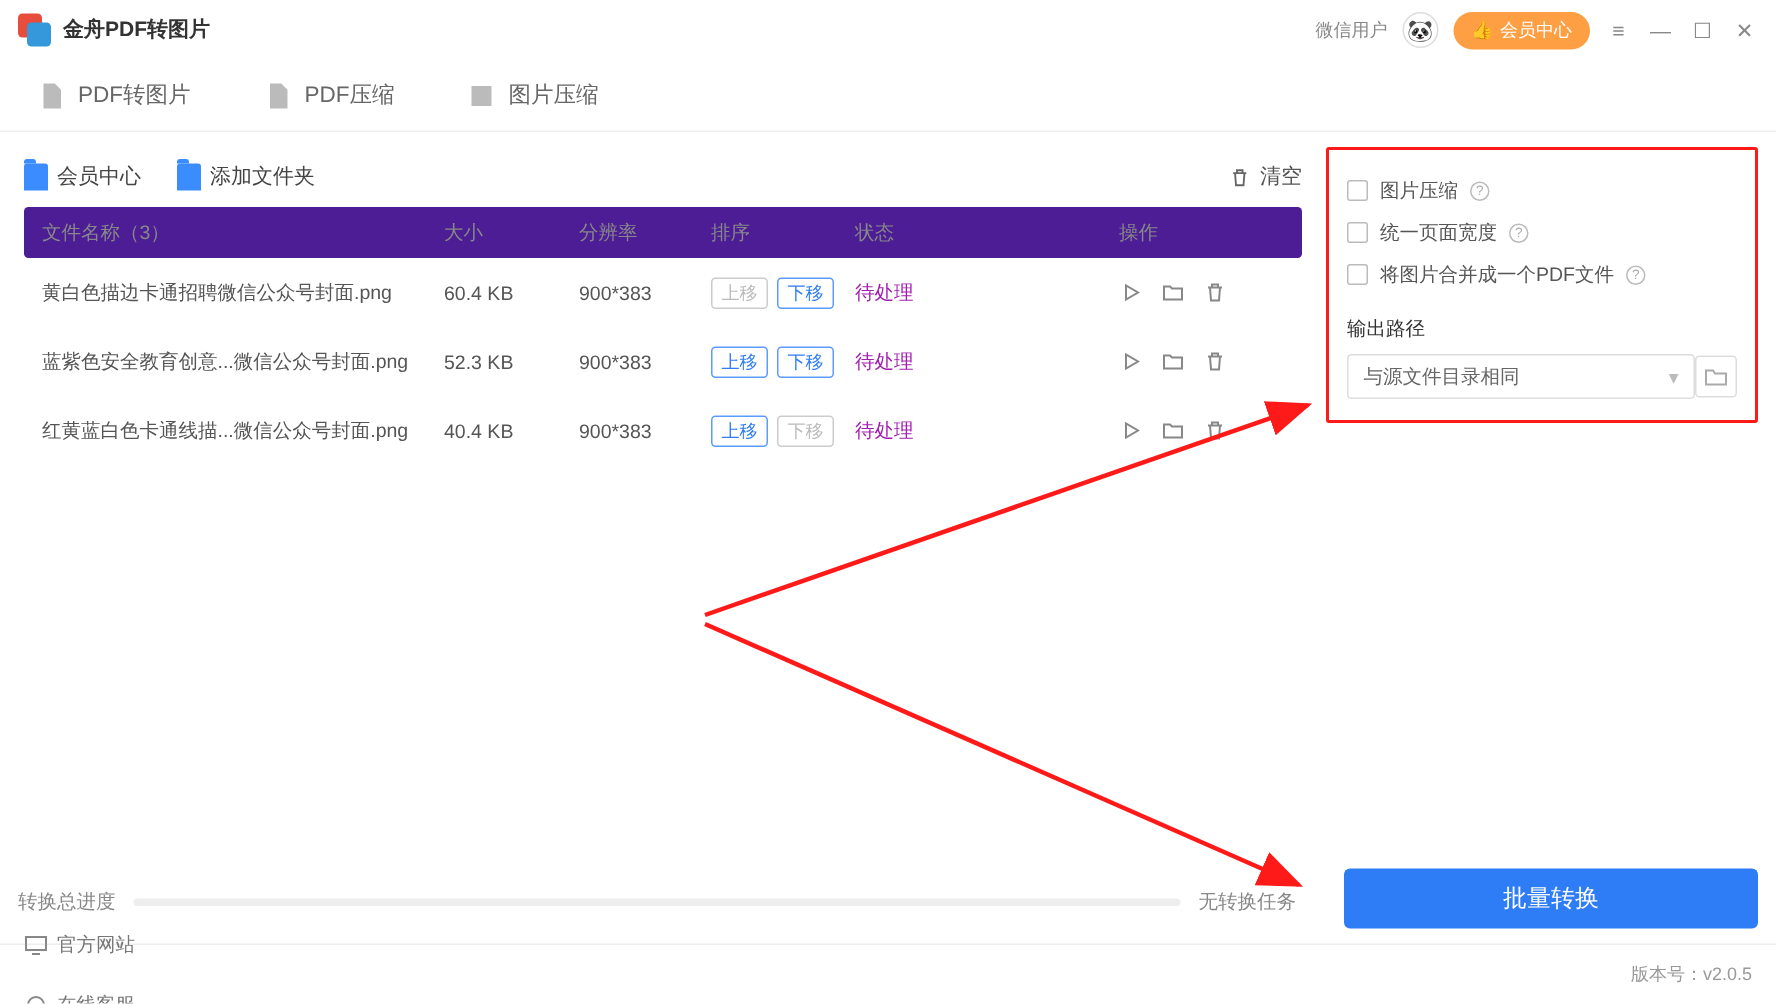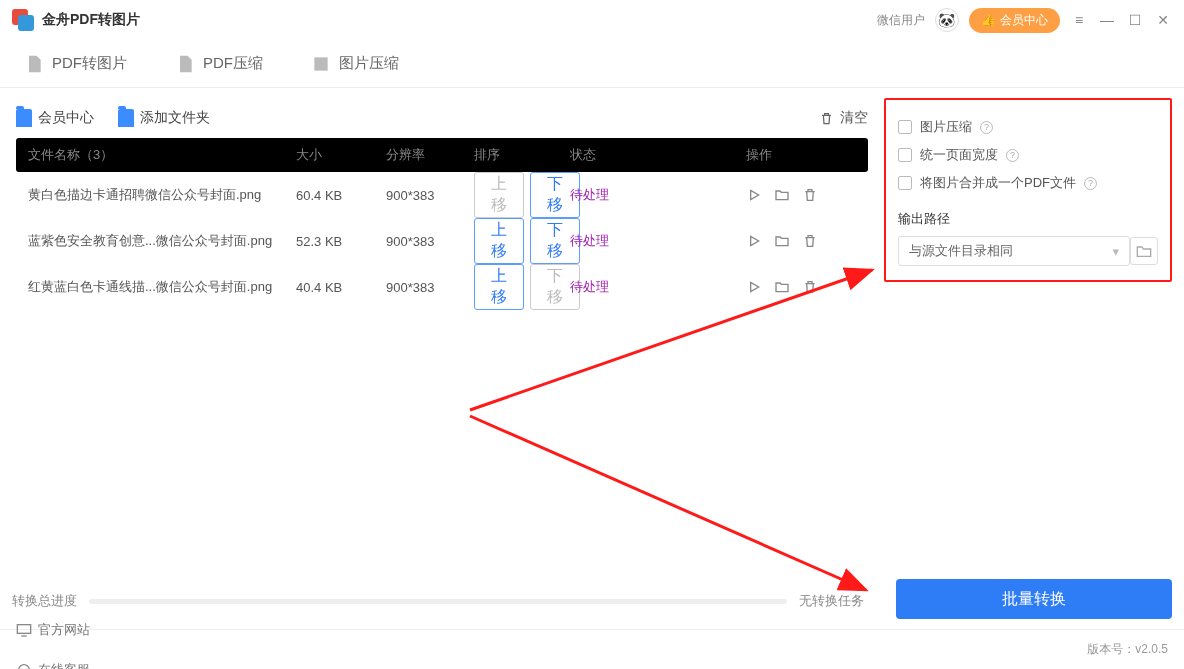--- a/index.html
+++ b/index.html
@@ -25,33 +25,33 @@
 
 .main { display: flex; height: 530px; }
 .left-panel { flex: 1; padding: 10px 16px; display: flex; flex-direction: column; }
 .toolbar { height: 40px; display: flex; align-items: center; justify-content: space-between; }
 .toolbar-left { display: flex; align-items: center; gap: 24px; }
 .add-btn { display: flex; align-items: center; gap: 6px; color: #444; cursor: pointer; font-size: 14px; }
 .file-ic { width: 16px; height: 18px; background: #3b8cff; border-radius: 2px 2px 0 0; position: relative; }
 .file-ic::before { content: ""; position: absolute; top: -3px; left: 0; width: 8px; height: 3px; background: #3b8cff; border-radius: 2px 2px 0 0; }
 .clear-btn { display: flex; align-items: center; gap: 6px; color: #555; cursor: pointer; font-size: 14px; }
 
-.table-head { height: 34px; background: #000000; display: flex; align-items: center; padding: 0 12px; color: #888; font-size: 13px; border-radius: 3px; }
+.table-head { height: 34px; background: #4c1d95; display: flex; align-items: center; padding: 0 12px; color: #888; font-size: 13px; border-radius: 3px; }
 .col-name { width: 268px; }
 .col-size { width: 90px; }
 .col-res { width: 88px; }
 .col-sort { width: 96px; }
 .col-state { width: 90px; flex:1; }
 .col-op { width: 110px; text-align: left; }
 
 .rows { flex: 1; overflow: auto; }
 .row { height: 46px; display: flex; align-items: center; padding: 0 12px; font-size: 13px; color: #555; }
 .row .col-name { overflow: hidden; text-overflow: ellipsis; white-space: nowrap; padding-right: 8px; }
 .sort-btns { display: flex; gap: 6px; }
-.sbtn { border: 1px solid #5a9cff; color: #2e7cf6; padding: 1px 16px; border-radius: 3px; font-size: 16px; cursor: pointer; background: #fff; }
+.sbtn { border: 1px solid #5a9cff; color: #2e7cf6; padding: 1px 6px; border-radius: 3px; font-size: 12px; cursor: pointer; background: #fff; }
 .sbtn.disabled { border-color: #ccc; color: #bbb; cursor: default; }
 .state-txt { color: #a21caf; }
 .ops { display: flex; gap: 12px; align-items: center; justify-content: flex-start; }
 .op-ic { width: 16px; height: 16px; color: #888; cursor: pointer; }
 
 .right-panel { width: 300px; padding: 10px 12px 10px 0; }
 .right-box { border: 2px solid #ff1a1a; padding: 8px 12px 14px; border-radius: 2px; }
 .sec-title { color: #333; font-size: 13px; margin: 6px 0 8px; }
 .cb-row { display: flex; align-items: center; gap: 8px; margin: 10px 0; color: #555; font-size: 13px; }
 .cb { width: 14px; height: 14px; border: 1px solid #bbb; border-radius: 2px; cursor: pointer; }

